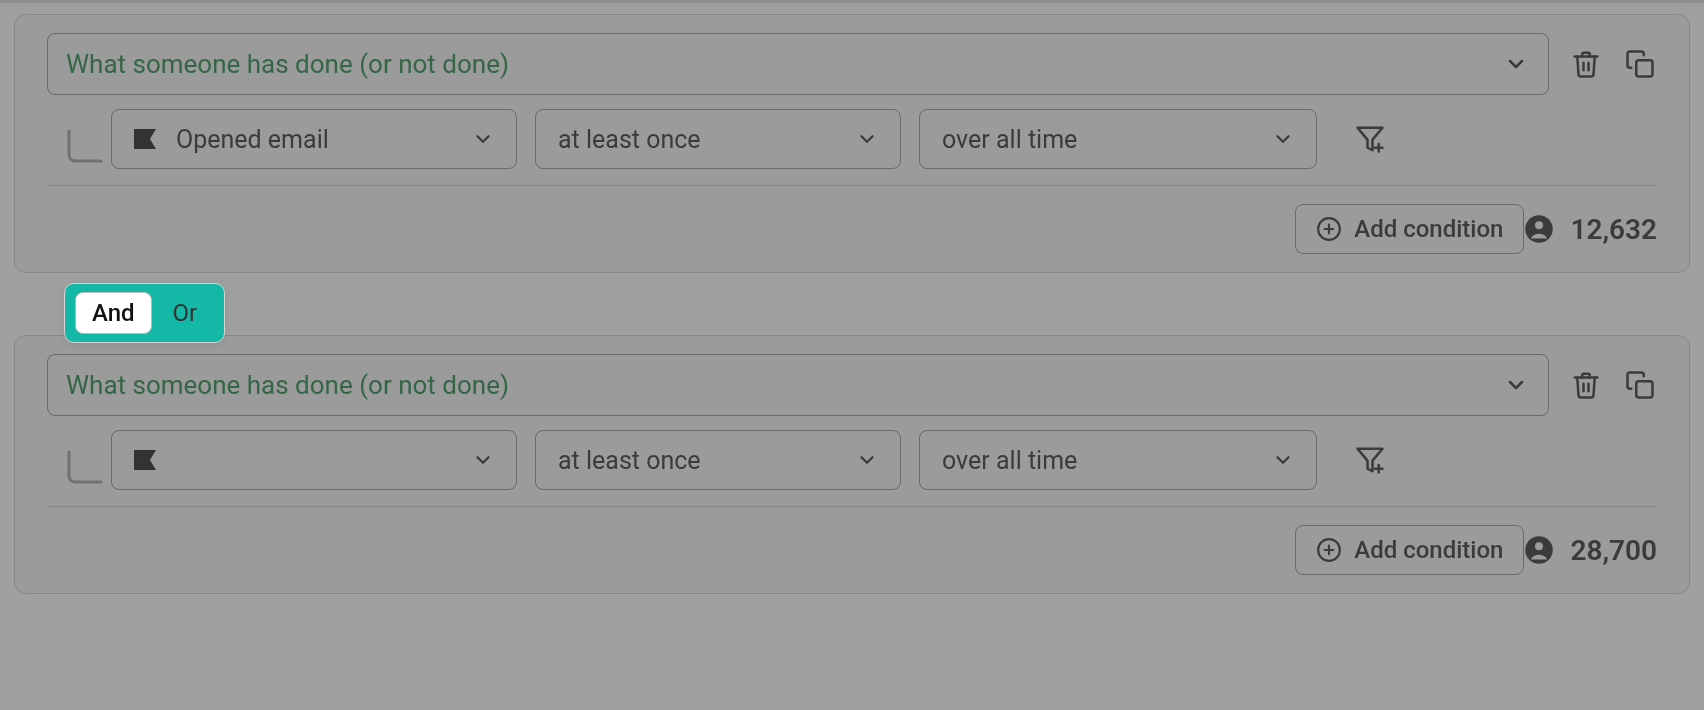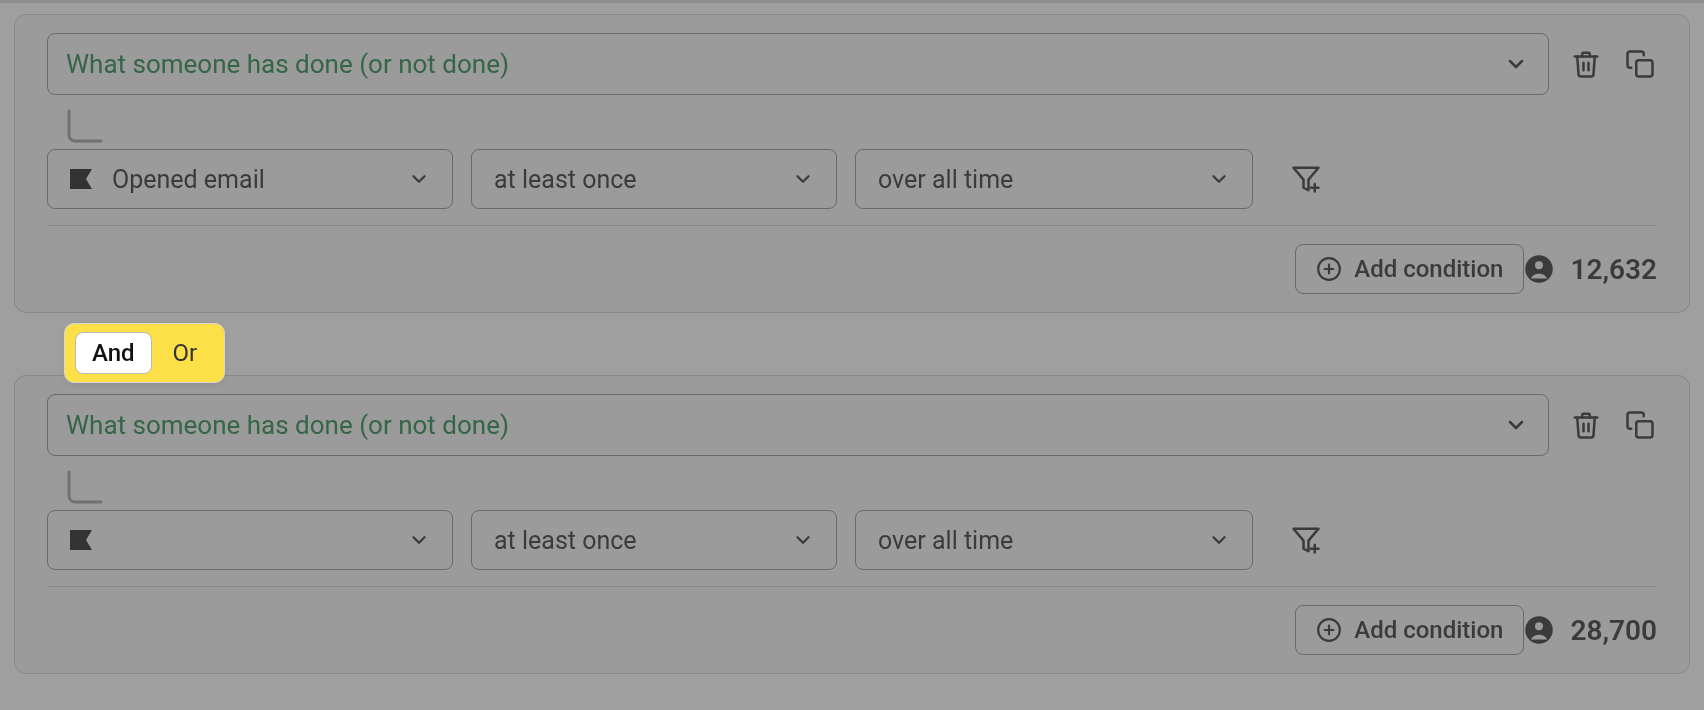--- a/index.html
+++ b/index.html
@@ -55,25 +55,24 @@
       width: 34px;
       height: 34px;
       display: flex;
       align-items: center;
       justify-content: center;
       color: #222;
       cursor: pointer;
     }
     .row-sub {
       display: flex;
-      align-items: flex-start;
+      align-items: flex-end;
       gap: 0;
       margin-top: 14px;
       margin-bottom: 16px;
-      flex-direction: column;
     }
     .elbow {
       width: 46px;
       height: 40px;
       flex-shrink: 0;
       margin-left: 14px;
       margin-right: 4px;
     }
     .sub-selects {
       display: flex;
@@ -141,21 +140,21 @@
       gap: 16px;
       font-size: 28px;
       font-weight: 600;
       color: #222;
     }
     .logic-toggle-wrapper {
       position: relative;
       z-index: 10;
       margin: -8px 0 -8px 50px;
       display: inline-flex;
-      background: #fde047;
+      background: #14b8a6;
       border: 1px solid #d5d5d5;
       border-radius: 10px;
       padding: 8px 10px;
       gap: 4px;
       box-shadow: 0 2px 6px rgba(0,0,0,0.08);
     }
     .logic-btn {
       font-size: 24px;
       padding: 6px 16px;
       border-radius: 8px;

